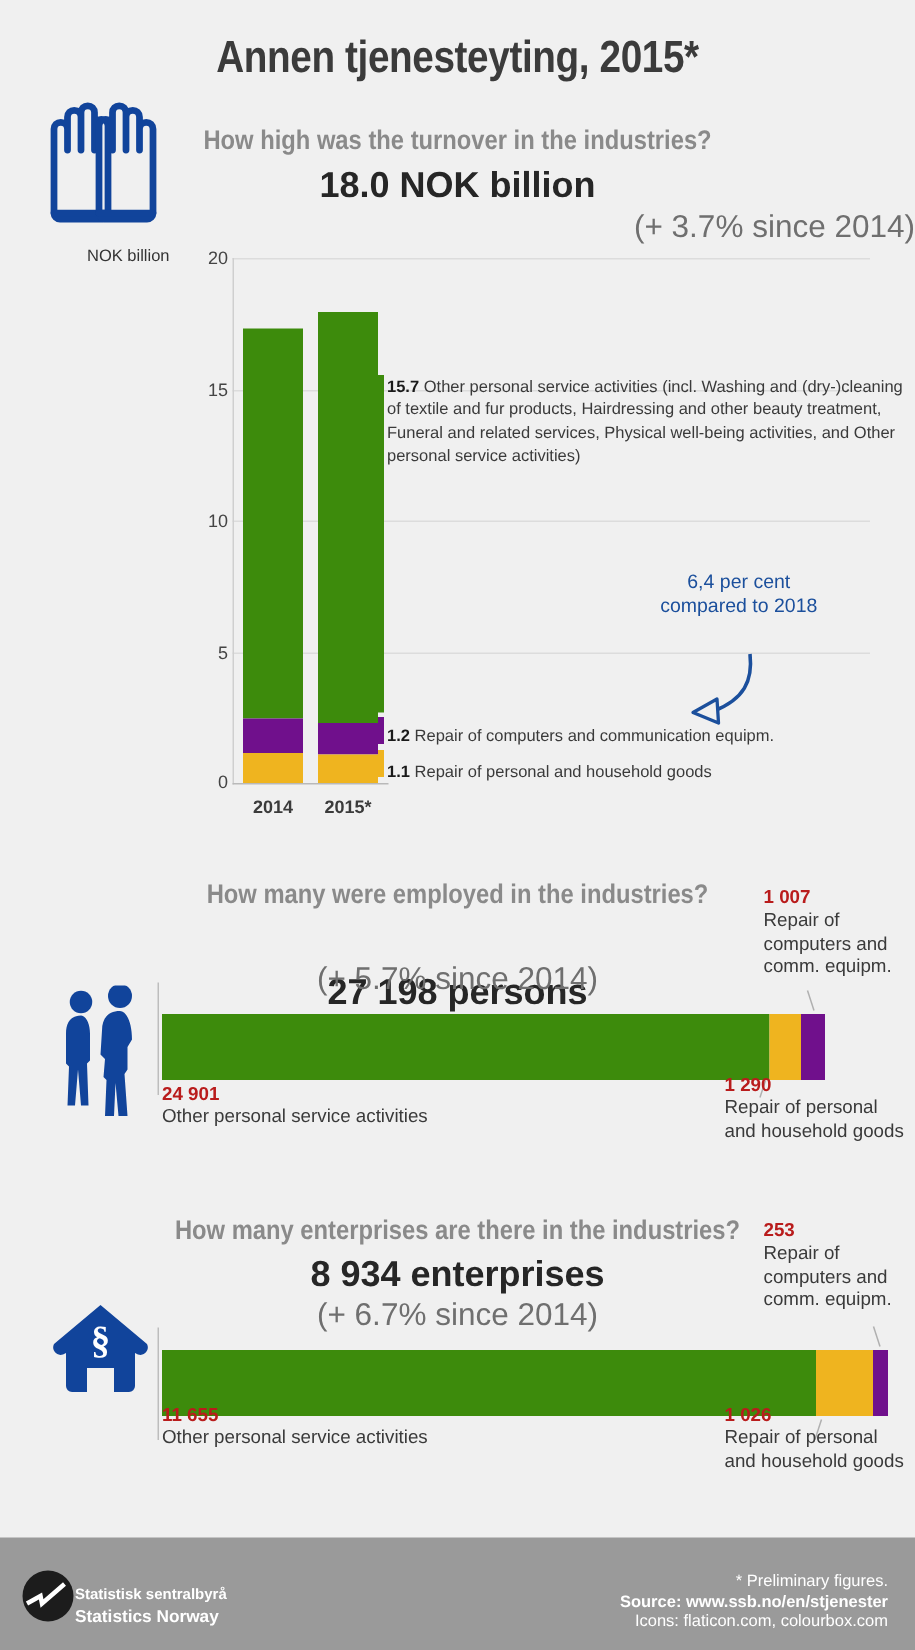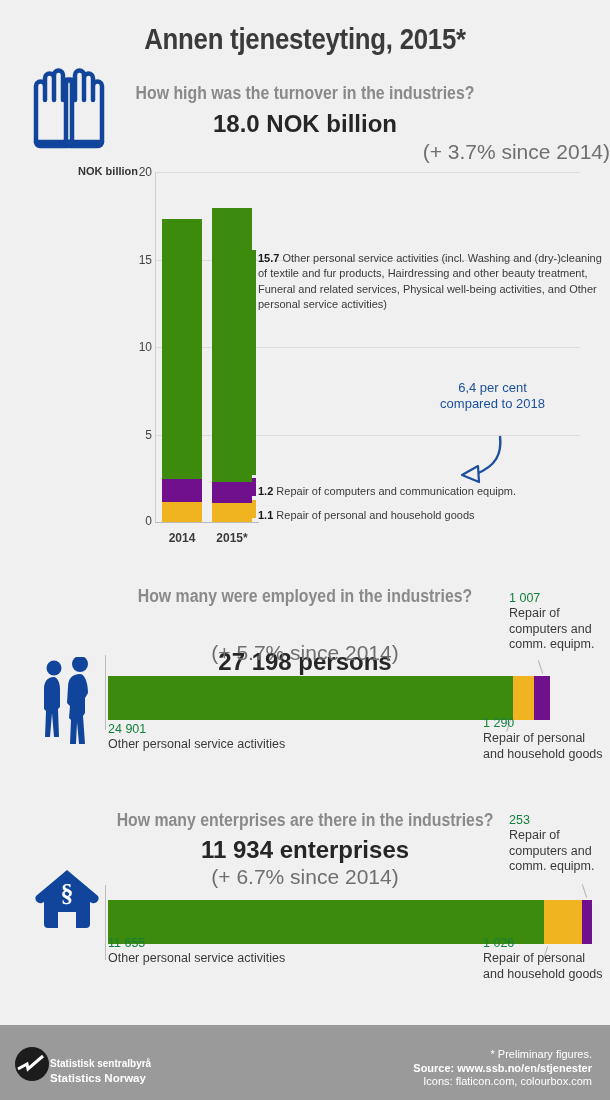--- a/index.html
+++ b/index.html
@@ -36,22 +36,22 @@
     white-space:nowrap;
   }
   .subnum{
     position:absolute;width:610px;text-align:center;
     font-size:21px;color:#6f6f6f;font-weight:normal;
     white-space:nowrap;
   }
 
   
   .axis-caption{
-    position:absolute;left:58px;top:165px;width:80px;text-align:right;
-    font-size:11px;color:#333;font-weight:bold;
+    position:absolute;left:58px;top:165px;width:80px;text-align:left;
+    font-size:11px;color:#333;
   }
   .ytick{
     position:absolute;width:26px;text-align:right;font-size:12px;color:#444;
   }
   .gridline{position:absolute;height:1px;background:#dcdcdc;}
   .yaxis{position:absolute;left:155px;top:172px;width:1px;height:351px;background:#cfcfcf;}
   .xaxis{position:absolute;left:155px;top:522px;width:104px;height:1px;background:#b9b9b9;}
   .colbar{position:absolute;width:40px;}
   .seg{position:absolute;width:40px;left:0;}
   .xlab{
@@ -68,21 +68,21 @@
   .decrease{
     position:absolute;text-align:center;font-size:13px;line-height:16px;
     color:#1b4f9c;
   }
 
   
   .hbar-rule{position:absolute;width:1px;background:#bdbdbd;}
   .hbar{position:absolute;height:44px;}
   .hseg{position:absolute;top:0;height:44px;}
   .lbl{position:absolute;font-size:12.5px;color:#3a3a3a;line-height:15.4px;}
-  .lbl .num{font-weight:normal;color:#15803d;display:block;}
+  .lbl .num{font-weight:bold;color:#b91c1c;display:block;}
   .leader{position:absolute;width:1px;background:#b0b0b0;}
 
   
   .footer{
     position:absolute;left:0;top:1025px;width:610px;height:75px;
     background:#9a9a9a;
   }
   .foot-logo-txt{
     position:absolute;left:50px;top:1056px;
     font-family:"Liberation Sans Narrow","Liberation Sans",sans-serif;
@@ -216,21 +216,21 @@
     <span>Repair of personal and household goods</span>
   </div>
 
   <div class="leader" style="left:540px;top:660px;height:14px;transform:rotate(-18deg);"></div>
   <div class="lbl" style="left:509px;top:591px;width:100px;">
     <span class="num">1 007</span>
     <span>Repair of computers and comm. equipm.</span>
   </div>
 
   <div class="question" style="top:810px;">How many enterprises are there in the industries?</div>
-  <div class="bignum" style="top:836px;">11 934 enterprises</div>
+  <div class="bignum" style="top:836px;">8 934 enterprises</div>
   <div class="subnum" style="top:865px;">(+ 6.7% since 2014)</div>
 
   <div style="position:absolute;left:34px;top:868px;">
     <svg width="66" height="62" viewBox="0 0 66 62">
       <path d="M33 2 L64 28 a5 5 0 0 1 -6 7 L56 34 v22 a4 4 0 0 1 -4 4 H42 V44 H24 v16 H14 a4 4 0 0 1 -4 -4 V34 L8 35 a5 5 0 0 1 -6 -7 Z" fill="#11449b"></path>
       <text x="33" y="34" text-anchor="middle" font-family="'Liberation Serif',serif" font-size="26" font-weight="bold" fill="#ffffff">§</text>
     </svg>
   </div>
 
   <div class="hbar-rule" style="left:105px;top:885px;height:75px;"></div>

